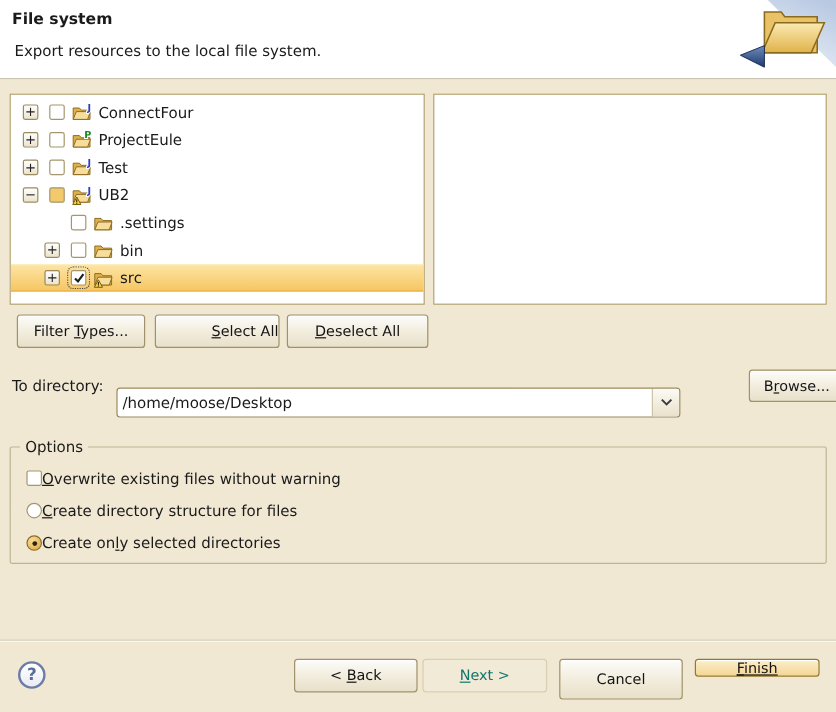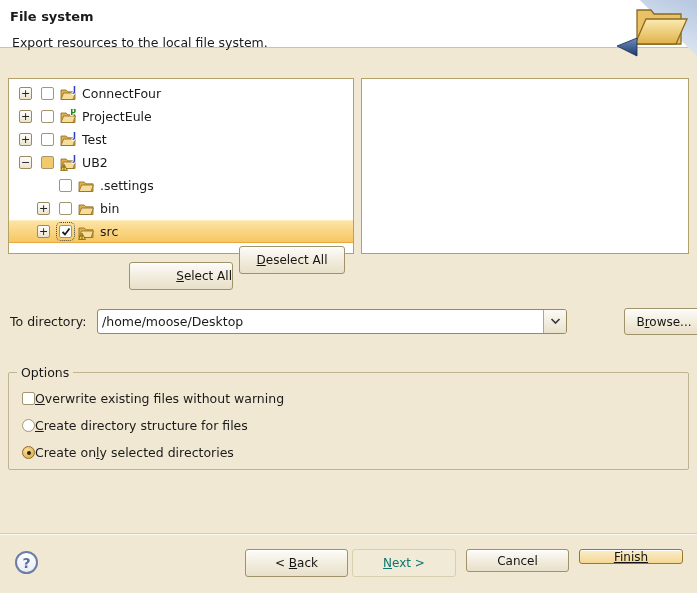--- a/index.html
+++ b/index.html
@@ -1,21 +1,21 @@
 <!DOCTYPE html>
 <html><head>
 <meta charset="utf-8">
 <style>
   * { margin:0; padding:0; box-sizing:border-box; }
   html,body { width:697px; height:593px; }
   body { font-family:"DejaVu Sans","Liberation Sans",sans-serif; font-size:12.5px; color:#1a1a1a; background:#f0e8d3; }
   .dialog { position:relative; width:697px; height:593px; background:#f0e8d3; overflow:hidden; }
 
   
-  .header { position:absolute; left:0; top:0; width:697px; height:48px; background:#ffffff; border-bottom:1px solid #c8c3b3; }
+  .header { position:absolute; left:0; top:0; width:697px; height:66px; background:#ffffff; border-bottom:1px solid #c8c3b3; }
   .corner { position:absolute; right:0; top:0; width:130px; height:64px;
             background:linear-gradient(to top right,#f2f6fa 30%,#b9c9e2 95%);
             clip-path:polygon(56% 0, 100% 0, 100% 88%); }
   .h-title { position:absolute; left:10px; top:9px; font-size:13px; font-weight:bold; }
   .h-sub   { position:absolute; left:12px; top:35px; font-size:12.5px; }
   .banner-folder { position:absolute; left:610px; top:3px; }
 
   
   .tree { position:absolute; left:8px; top:78px; width:346px; height:176px; background:#fff; border:1px solid #b3a06b; overflow:hidden; padding-top:3px; }
   .filepane { position:absolute; left:361px; top:78px; width:328px; height:176px; background:#fff; border:1px solid #b3a06b; }
@@ -31,25 +31,25 @@
   .tree-row.selected .tcb { outline:1px dotted #444; outline-offset:2px; }
   .ticon { width:16px; height:16px; flex:0 0 16px; margin-left:6px; }
   .tlabel { margin-left:6px; white-space:nowrap; }
 
   
   button { font-family:inherit; font-size:12px; color:#141414; border:1px solid #a0926a; border-radius:3px;
            background:linear-gradient(#fdfcfa,#f0ead9 60%,#e8e0ca); box-shadow:inset 0 1px 0 #ffffff; cursor:default; }
   button u { text-decoration:underline; }
   .btn-filter  { position:absolute; left:14px;  top:262px; width:107px; height:28px; }
   .btn-select  { position:absolute; left:129px; top:262px; width:104px; height:28px;text-align:right; }
-  .btn-deselect{ position:absolute; left:239px; top:246px; width:106px; height:28px; }
+  .btn-deselect{ position:absolute; left:239px; top:262px; width:118px; height:28px; }
 
   
   .dirlabel { position:absolute; left:10px; top:309px; height:25px; line-height:25px; }
-  .combo { position:absolute; left:97px; top:309px; width:470px; height:25px; background:#fff; border:1px solid #998a5e; border-radius:3px; display:flex; }
+  .combo { position:absolute; left:97px; top:323px; width:470px; height:25px; background:#fff; border:1px solid #998a5e; border-radius:3px; display:flex; }
   .combo input { flex:1; border:none; outline:none; font-family:inherit; font-size:12.5px; padding:0 4px; background:transparent; color:#1a1a1a; }
   .combo-arrow { width:23px; border-left:1px solid #b3a87f; background:linear-gradient(#fcfaf5,#e9e1cc); border-radius:0 2px 2px 0;
                  display:flex; align-items:center; justify-content:center; }
   .btn-browse { position:absolute; left:624px; top:308px; width:80px; height:27px; }
 
   
   fieldset.options { position:absolute; left:8px; top:365px; width:681px; height:105px; border:1px solid #bfb392; border-radius:2px; }
   fieldset.options legend { margin-left:8px; padding:0 4px; font-size:12.5px; }
   .opt { display:flex; align-items:center; height:27px; margin-left:13px; }
   .opt .glyph { width:13px; height:13px; flex:0 0 13px; border:1px solid #a4976f; background:#fff; }
@@ -61,21 +61,21 @@
   .opt-label u { text-decoration:underline; }
 
   
   .sep { position:absolute; left:0; top:533px; width:697px; height:2px; border-top:1px solid #d2ccbc; border-bottom:1px solid #faf7ef; }
   .help { position:absolute; left:15px; top:551px; width:23px; height:23px; border-radius:50%; border:2px solid #6b7da6;
           color:#5a6d9a; background:linear-gradient(#ffffff,#e8ecf4); font-size:14px; font-weight:bold;
           display:flex; align-items:center; justify-content:center; }
   .btn-back   { position:absolute; left:245px; top:549px; width:103px; height:28px; }
   .btn-next   { position:absolute; left:352px; top:549px; width:104px; height:28px;
                 background:#f1ead6; border-color:#d9cfaf; color:#0f766e; box-shadow:none; }
-  .btn-cancel { position:absolute; left:466px; top:549px; width:103px; height:23px; }
+  .btn-cancel { position:absolute; left:466px; top:549px; width:103px; height:34px; }
   .btn-finish { position:absolute; left:579px; top:549px; width:104px; height:15px;
                 background:linear-gradient(#fbeecb,#f4d794); border-color:#97782f;text-decoration:underline; }
 </style>
 </head>
 <body>
 
 <div class="dialog">
 
   <div class="header">
     <div class="corner"></div>
@@ -182,20 +182,21 @@
               <path d="M0.6 15.4 L4 9.2 L7.4 15.4 Z" fill="#ffd34a" stroke="#6f5600" stroke-width="0.8"></path>
               <rect x="3.55" y="11.1" width="0.9" height="2.3" fill="#201a00"></rect>
               <circle cx="4" cy="14.3" r="0.55" fill="#201a00"></circle>
             </g>
   </svg></span>
         <span class="tlabel">src</span>
       </div>
     </div>
   <div class="filepane"></div>
 
+  <button class="btn-filter">Filter <u>T</u>ypes...</button>
   <button class="btn-select"><u>S</u>elect All</button>
   <button class="btn-deselect"><u>D</u>eselect All</button>
 
   <span class="dirlabel">To directory:</span>
   <div class="combo">
     <input value="/home/moose/Desktop" style="">
     <div class="combo-arrow">
       <svg width="11" height="7" viewBox="0 0 11 7">
           <polyline points="1.5,1 5.5,5 9.5,1" fill="none" stroke="#3c3c3c" stroke-width="1.7"></polyline>
         </svg>

